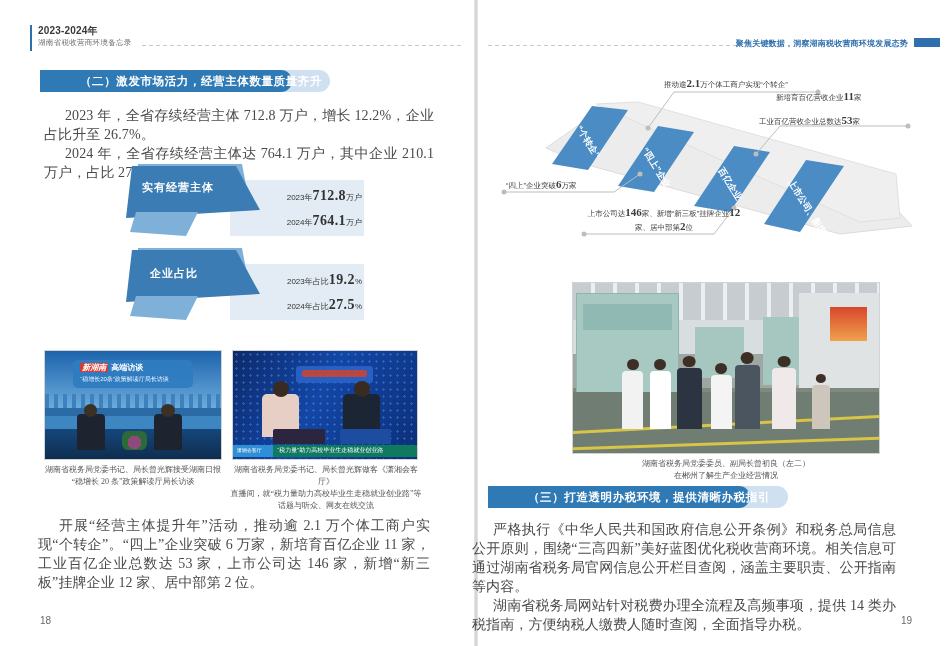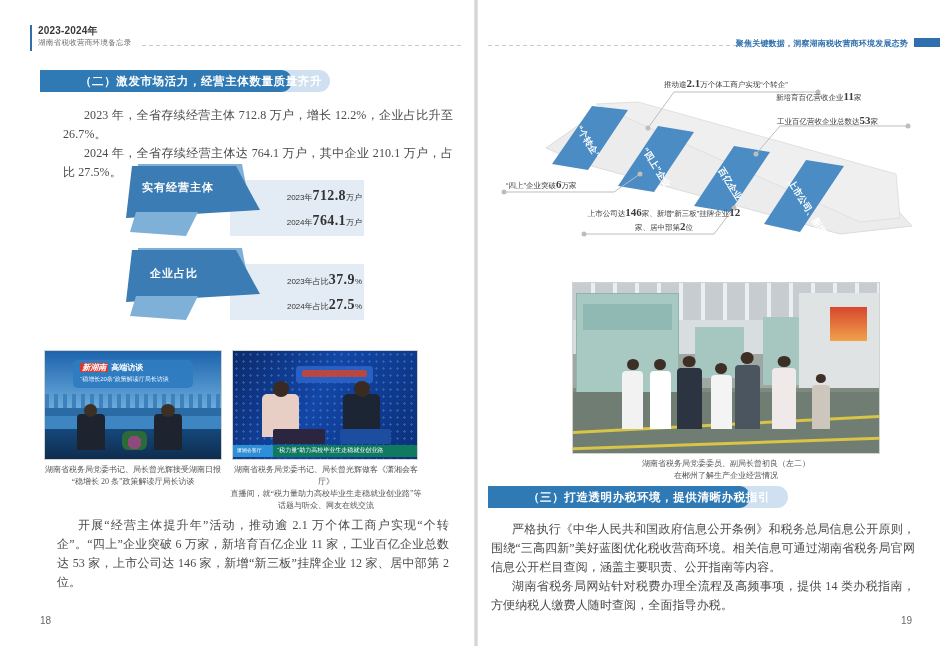--- a/index.html
+++ b/index.html
@@ -27,22 +27,22 @@
   .pill-wrap{position:absolute;height:22px;}
   .pill-bg{position:absolute;left:0;top:0;height:22px;background:#cfe0f0;
            border-radius:0 11px 11px 0;}
   .pill-fg{position:absolute;left:0;top:0;height:22px;background:#2f7ab5;
            border-radius:0 11px 11px 0;display:flex;align-items:center;
            padding:0 14px 0 12px;box-sizing:border-box;}
   .pill-fg span{font-family:"Liberation Sans",sans-serif;font-weight:bold;font-size:11.5px;
                 color:#ffffff;letter-spacing:.6px;white-space:nowrap;margin-left:28px;}
 
   
-  .para{position:absolute;font-size:12px;line-height:19px;color:#4a4a4a;
-        text-align:justify;letter-spacing:.1px;margin-left:19px;}
+  .para{position:absolute;font-size:14px;line-height:19px;color:#4a4a4a;
+        text-align:justify;letter-spacing:.1px;}
   .para p{margin:0;}
   .para p.ind{text-indent:21px;}
 
   
   .stat{position:absolute;}
   .stat .panel{position:absolute;left:88px;top:14px;width:140px;height:52px;background:#e3ecf5;}
   .stat .lbl{position:absolute;left:16px;top:14px;font-family:"Liberation Sans",sans-serif;
              font-weight:bold;font-size:11px;color:#ffffff;letter-spacing:1px;white-space:nowrap;}
   .stat .rows{position:absolute;left:96px;top:18px;width:130px;}
   .stat .row{font-family:"Liberation Sans",sans-serif;font-size:8px;color:#333;
@@ -185,21 +185,21 @@
   <div class="stat" style="left:124px;top:246px;width:250px;height:80px;">
     <div class="panel" style="top:18px;left:106px;width:134px;height:56px;"></div>
     <svg width="250" height="80" style="position:absolute;left:0;top:0;">
       <polygon points="14,2 118,2 126,44 12,52" fill="#7fb0d8"></polygon>
       <polygon points="8,4 112,4 136,48 2,56" fill="#3b7cb4"></polygon>
       <polygon points="12,50 74,50 62,74 6,70" fill="#7fb0d8"></polygon>
     </svg>
     <div class="lbl" style="left:26px;top:20px;">企业占比</div>
     <div class="rows" style="left:112px;top:22px;width:126px;">
       <div class="row">
-        <span>2023年占比</span><b>37.9</b><span>%</span>
+        <span>2023年占比</span><b>19.2</b><span>%</span>
       </div>
       <div class="row">
         <span>2024年占比</span><b>27.5</b><span>%</span>
       </div>
     </div>
   </div>
 
   <div class="photo tv1" style="left:44px;top:350px;width:178px;height:110px;">
     <div class="sky"></div>
     <div class="city"></div>
@@ -279,21 +279,21 @@
       <circle cx="246" cy="142" r="2.5" fill="#bdbdbd"></circle>
       <circle cx="96" cy="168" r="2.5" fill="#bdbdbd"></circle>
     </svg>
 
     <div class="dlab" style="left:176px;top:11px;">
       <span>推动逾</span><b>2.1</b><span>万个体工商户实现“个转企”</span>
     </div>
     <div class="dlab" style="left:288px;top:24px;">
       <span>新培育百亿营收企业</span><b>11</b><span>家</span>
     </div>
-    <div class="dlab" style="left:289px;top:48px;">
+    <div class="dlab" style="left:271px;top:48px;">
       <span>工业百亿营收企业总数达</span><b>53</b><span>家</span>
     </div>
     <div class="dlab" style="left:18px;top:112px;">
       <span>“四上”企业突破</span><b>6</b><span>万家</span>
     </div>
     <div class="dlab" style="left:96px;top:140px;width:160px;text-align:center;white-space:normal;">
       <span>上市公司达</span><b>146</b><span>家、新增“新三板”挂</span><span>牌企业</span><b>12</b><span>家、居中部第</span><b>2</b><span>位</span>
     </div>
   </div>
 

